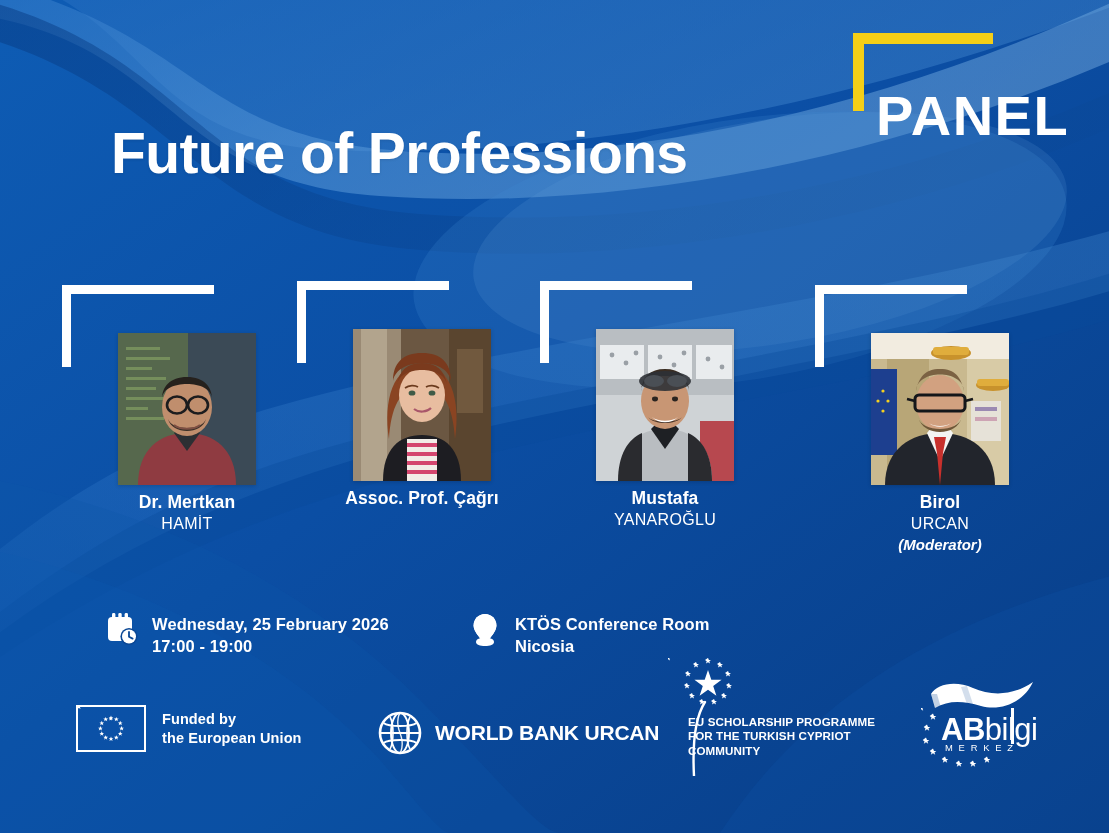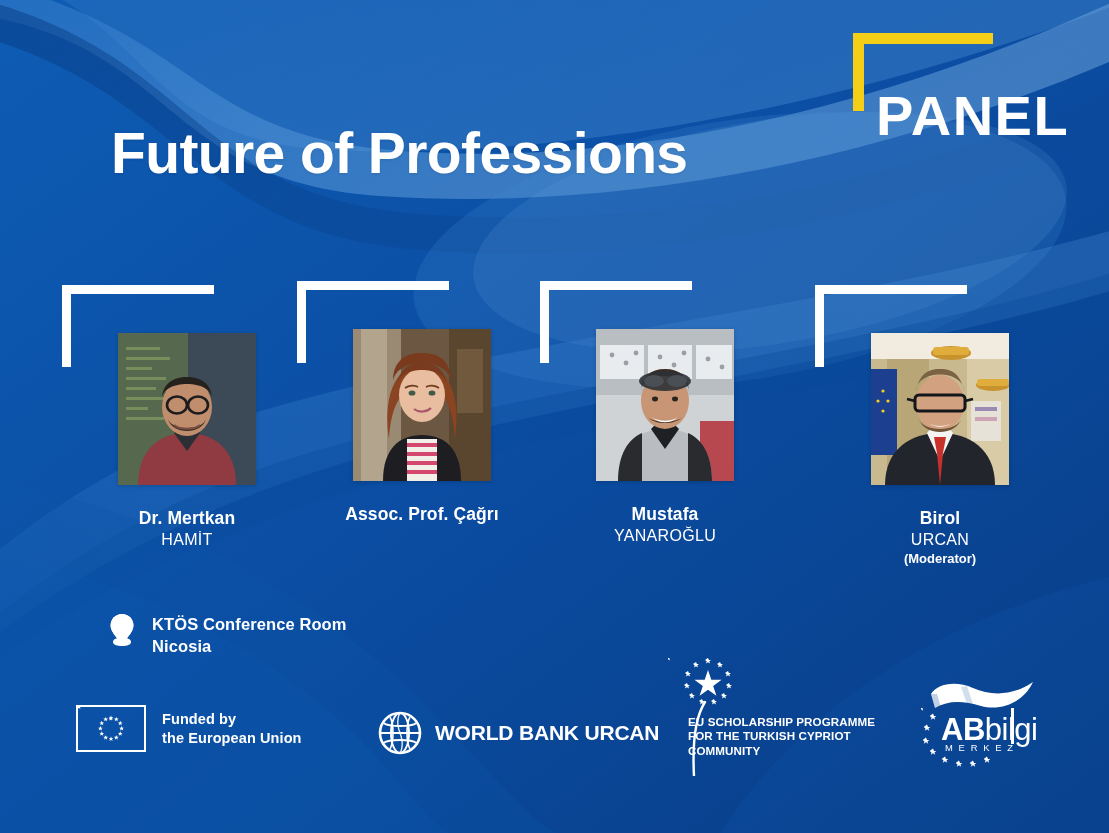--- a/index.html
+++ b/index.html
@@ -62,25 +62,25 @@
   .sp-photo {
     position: absolute;
     width: 138px; height: 152px;
     overflow: hidden;
     background: #7f93a8;
     box-shadow: 0 1px 4px rgba(0,0,0,0.18);
   }
   .sp-photo > svg { display: block; width: 100%; height: 100%; }
   .sp-name {
     text-align: center; color: #ffffff; width: 250px;
-    margin-top: 22px;
+    margin-top: 6px;
   }
   .sp-first { font-size: 17.5px; font-weight: 600; line-height: 1.3; letter-spacing: 0.1px; }
   .sp-last  { font-size: 16px;   font-weight: 400; line-height: 1.25; letter-spacing: 0.3px; }
-  .sp-role  { font-size: 13px;   font-weight: 600; line-height: 1.3; margin-top: 1px; }
+  .sp-role  { font-size: 15px;   font-style: italic; font-weight: 600; line-height: 1.3; margin-top: 1px; }
 
   
   .details { position: absolute; left: 106px; top: 612px; display: flex; gap: 80px; }
   .detail { display: flex; align-items: flex-start; gap: 14px; }
   .detail .icon { flex: 0 0 auto; width: 32px; height: 36px; }
   .detail .lines { color: #ffffff; font-size: 16.5px; font-weight: 600; line-height: 1.32; padding-top: 2px; letter-spacing: 0.1px; }
   .detail .l2 { font-weight: 600; }
 
   
   .footer { position: absolute; left: 0; top: 658px; width: 1053px; height: 143px; }
@@ -323,20 +323,40 @@
         <div class="sp-first">Birol</div>
         <div class="sp-last">URCAN</div>
         <div class="sp-role">(Moderator)</div>
       </div>
     </div>
 
   </div>
 
   <div class="details">
 
+    <div class="detail">
+      <span class="icon">
+        <svg viewBox="0 0 32 34">
+          <rect x="2" y="5" width="24" height="24" rx="4" fill="#ffffff"></rect>
+          <g fill="#ffffff">
+            <rect x="6" y="1" width="3.4" height="6" rx="1.4"></rect>
+            <rect x="12.3" y="1" width="3.4" height="6" rx="1.4"></rect>
+            <rect x="18.6" y="1" width="3.4" height="6" rx="1.4"></rect>
+          </g>
+          <rect x="2" y="5" width="24" height="3.6" fill="#0a4795" opacity="0.0"></rect>
+          <circle cx="23" cy="24.5" r="8.6" fill="#0a4795"></circle>
+          <circle cx="23" cy="24.5" r="7" fill="#ffffff"></circle>
+          <path d="M23,20 L23,24.8 L26.6,26.6" stroke="#0a4795" stroke-width="1.8" fill="none" stroke-linecap="round"></path>
+        </svg>
+      </span>
+      <div class="lines">
+        <div class="l1">Wednesday, 25 February 2026</div>
+        <div class="l2">17:00 - 19:00</div>
+      </div>
+    </div>
 
     <div class="detail">
       <span class="icon">
         <svg viewBox="0 0 32 36">
           <path d="M16,2 C9.6,2 4.6,7 4.6,13.4 C4.6,21 16,31 16,31 C16,31 27.4,21 27.4,13.4 C27.4,7 22.4,2 16,2 Z" fill="#ffffff"></path>
           <path d="M7,30 C7,27 11,25.4 16,25.4 C21,25.4 25,27 25,30 C25,32.6 21,34 16,34 C11,34 7,32.6 7,30 Z" fill="#ffffff"></path>
           <path d="M16,2 C9.6,2 4.6,7 4.6,13.4 C4.6,21 16,31 16,31 C16,31 27.4,21 27.4,13.4 C27.4,7 22.4,2 16,2 Z" fill="#ffffff"></path>
           <circle cx="16" cy="13" r="4.6" fill="#0a4795" opacity="0.0"></circle>
         </svg>
       </span>

